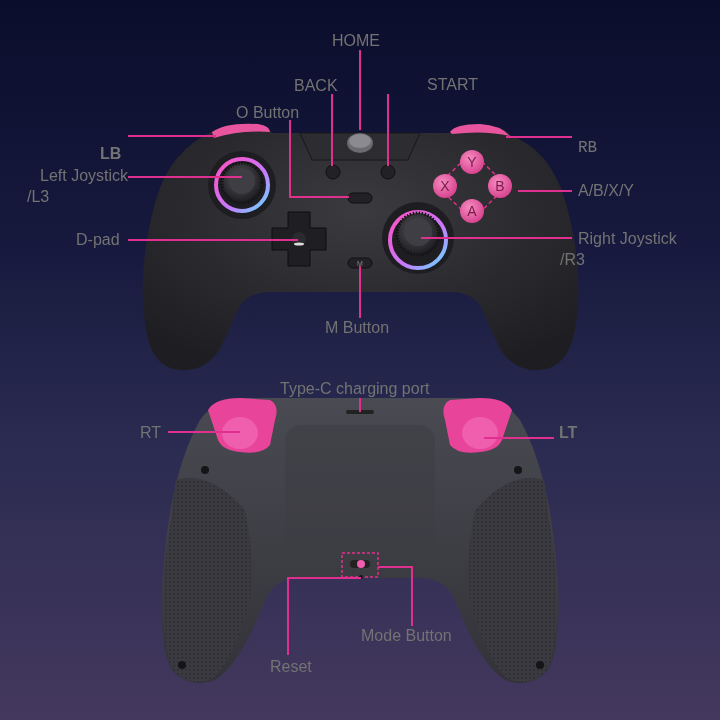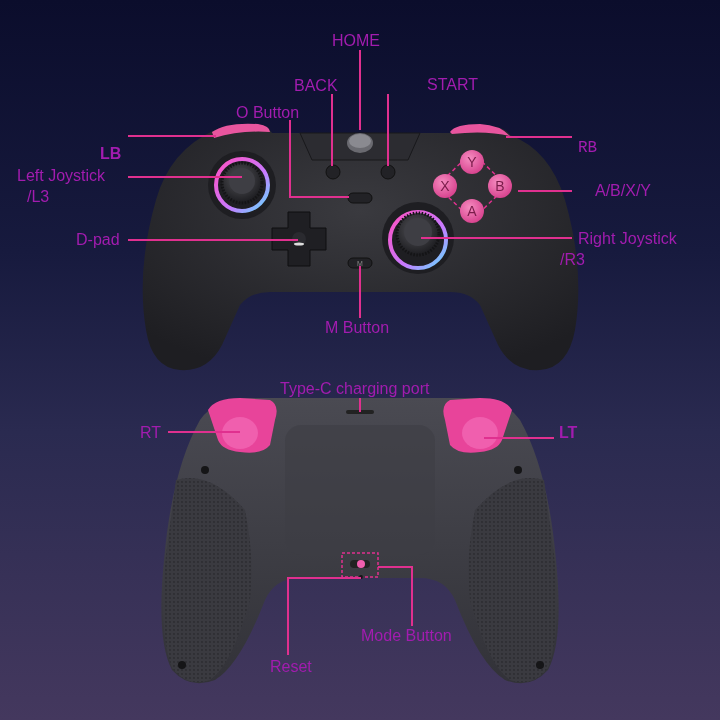--- a/index.html
+++ b/index.html
@@ -1,19 +1,19 @@
 <!DOCTYPE html>
 <html><head>
 <meta charset="utf-8">
 <style>
   html,body{margin:0;padding:0;}
   body{width:720px;height:720px;overflow:hidden;position:relative;
     background:linear-gradient(180deg,#0b0d2c 0%,#171a3e 35%,#2a2a50 60%,#44385e 100%);
     font-family:"Liberation Sans",sans-serif;}
-  .label{position:absolute;color:#a21caf;font-size:16px;line-height:20px;white-space:nowrap;}
+  .label{position:absolute;color:#737373;font-size:16px;line-height:20px;white-space:nowrap;}
   .line{position:absolute;background:#e0308f;}
   svg{position:absolute;left:0;top:0;}
   .pad-btn-text{font-family:"Liberation Sans",sans-serif;font-size:14px;fill:#7a1c4a;}
 </style>
 </head>
 <body>
 
 <svg width="720" height="720" viewBox="0 0 720 720">
   <defs>
     <radialGradient id="body" cx="50%" cy="35%" r="70%">
@@ -131,23 +131,23 @@
 <div class="line" style="left:287px;top:577px;width:2px;height:78px;"></div>
 <div class="line" style="left:378px;top:566px;width:34px;height:2px;"></div>
 <div class="line" style="left:411px;top:566px;width:2px;height:60px;"></div>
 
 <div class="label" style="left:332px;top:31px;">HOME</div>
 <div class="label" style="left:294px;top:76px;">BACK</div>
 <div class="label" style="left:383px;top:75px;margin-left:44px;">START</div>
 <div class="label" style="left:236px;top:103px;">O Button</div>
 <div class="label" style="left:100px;top:144px;font-weight:bold;">LB</div>
 <div class="label" style="left:578px;top:138px;font-family:Liberation Mono, monospace;">RB</div>
-<div class="label" style="left:17px;top:166px;text-align:center;">Left Joystick</div>
+<div class="label" style="left:40px;top:166px;text-align:center;">Left Joystick</div>
 <div class="label" style="left:27px;top:187px;">/L3</div>
-<div class="label" style="left:578px;top:181px;margin-left:17px;">A/B/X/Y</div>
+<div class="label" style="left:578px;top:181px;">A/B/X/Y</div>
 <div class="label" style="left:76px;top:230px;">D-pad</div>
 <div class="label" style="left:578px;top:229px;">Right Joystick</div>
 <div class="label" style="left:560px;top:250px;">/R3</div>
 <div class="label" style="left:325px;top:318px;">M Button</div>
 <div class="label" style="left:280px;top:379px;">Type-C charging port</div>
 <div class="label" style="left:140px;top:423px;">RT</div>
 <div class="label" style="left:559px;top:423px;font-weight:bold;">LT</div>
 <div class="label" style="left:361px;top:626px;">
   <span>Mode</span>
   <span>Button</span>

